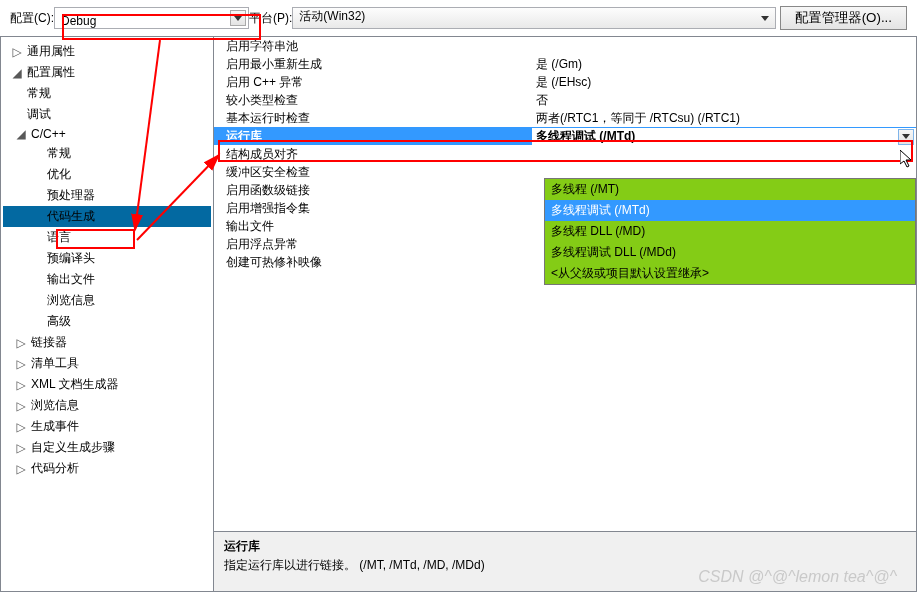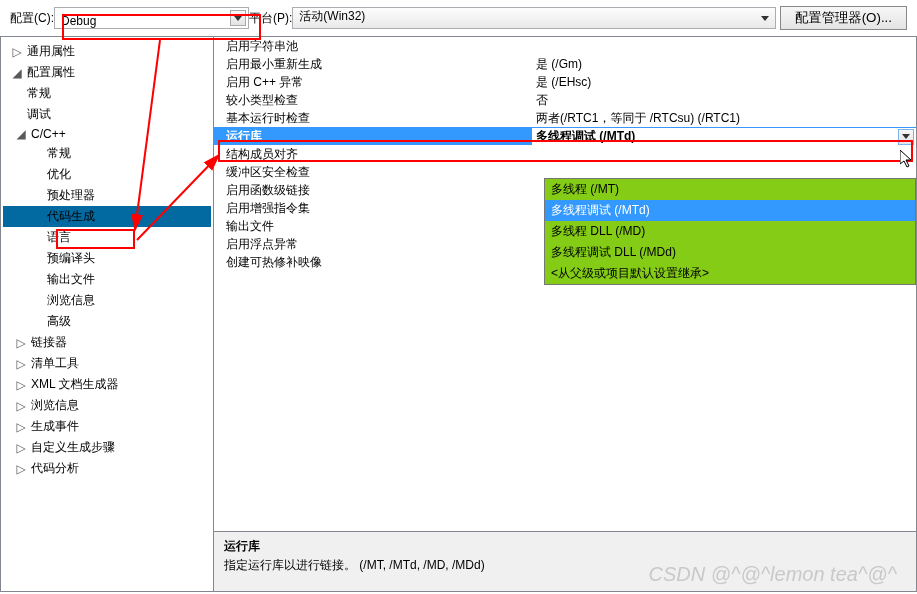--- a/index.html
+++ b/index.html
@@ -30,21 +30,21 @@
     .prop-row.selected .pval { background: #fff; color: #000; position: relative; }
     .prop-row.selected .pval .dd { position: absolute; right: 2px; top: 1px; width: 16px; height: 16px; background: linear-gradient(#f7f7f7, #e4e4e4); border: 1px solid #7eb4ea; display: flex; align-items: center; justify-content: center; }
     .prop-row.selected .pval .dd::after { content: ""; border-left: 4px solid transparent; border-right: 4px solid transparent; border-top: 5px solid #333; }
     .dropdown { position: absolute; left: 330px; right: 0; top: 141px; background: #84cc16; border: 1px solid #767676; z-index: 10; }
     .dropdown .opt { padding: 2px 6px; cursor: pointer; }
     .dropdown .opt.sel { background: #3399ff; color: #fff; }
     .desc-panel { border-top: 1px solid #828790; padding: 6px 10px 10px; background: #f0f0f0; height: 60px; }
     .desc-panel .title { font-weight: bold; margin-bottom: 2px; }
     .redbox { position: absolute; border: 2px solid red; pointer-events: none; z-index: 20; }
     .arrow-svg { position: absolute; pointer-events: none; z-index: 19; }
-    .watermark { position: absolute; right: 20px; bottom: 8px; color: #c9c9c9; font-style: italic; font-size: 20px; z-index: 5; }
+    .watermark { position: absolute; right: 20px; bottom: 8px; color: #c9c9c9; font-style: italic; font-size: 16px; z-index: 5; }
     .cursor { position: absolute; z-index: 30; }
   </style>
 </head>
 <body>
 
 <div class="top-bar">
   <label>配置(C):</label>
   <div class="config-select">
     <span>Debug</span>
     <span class="arrow"></span>

